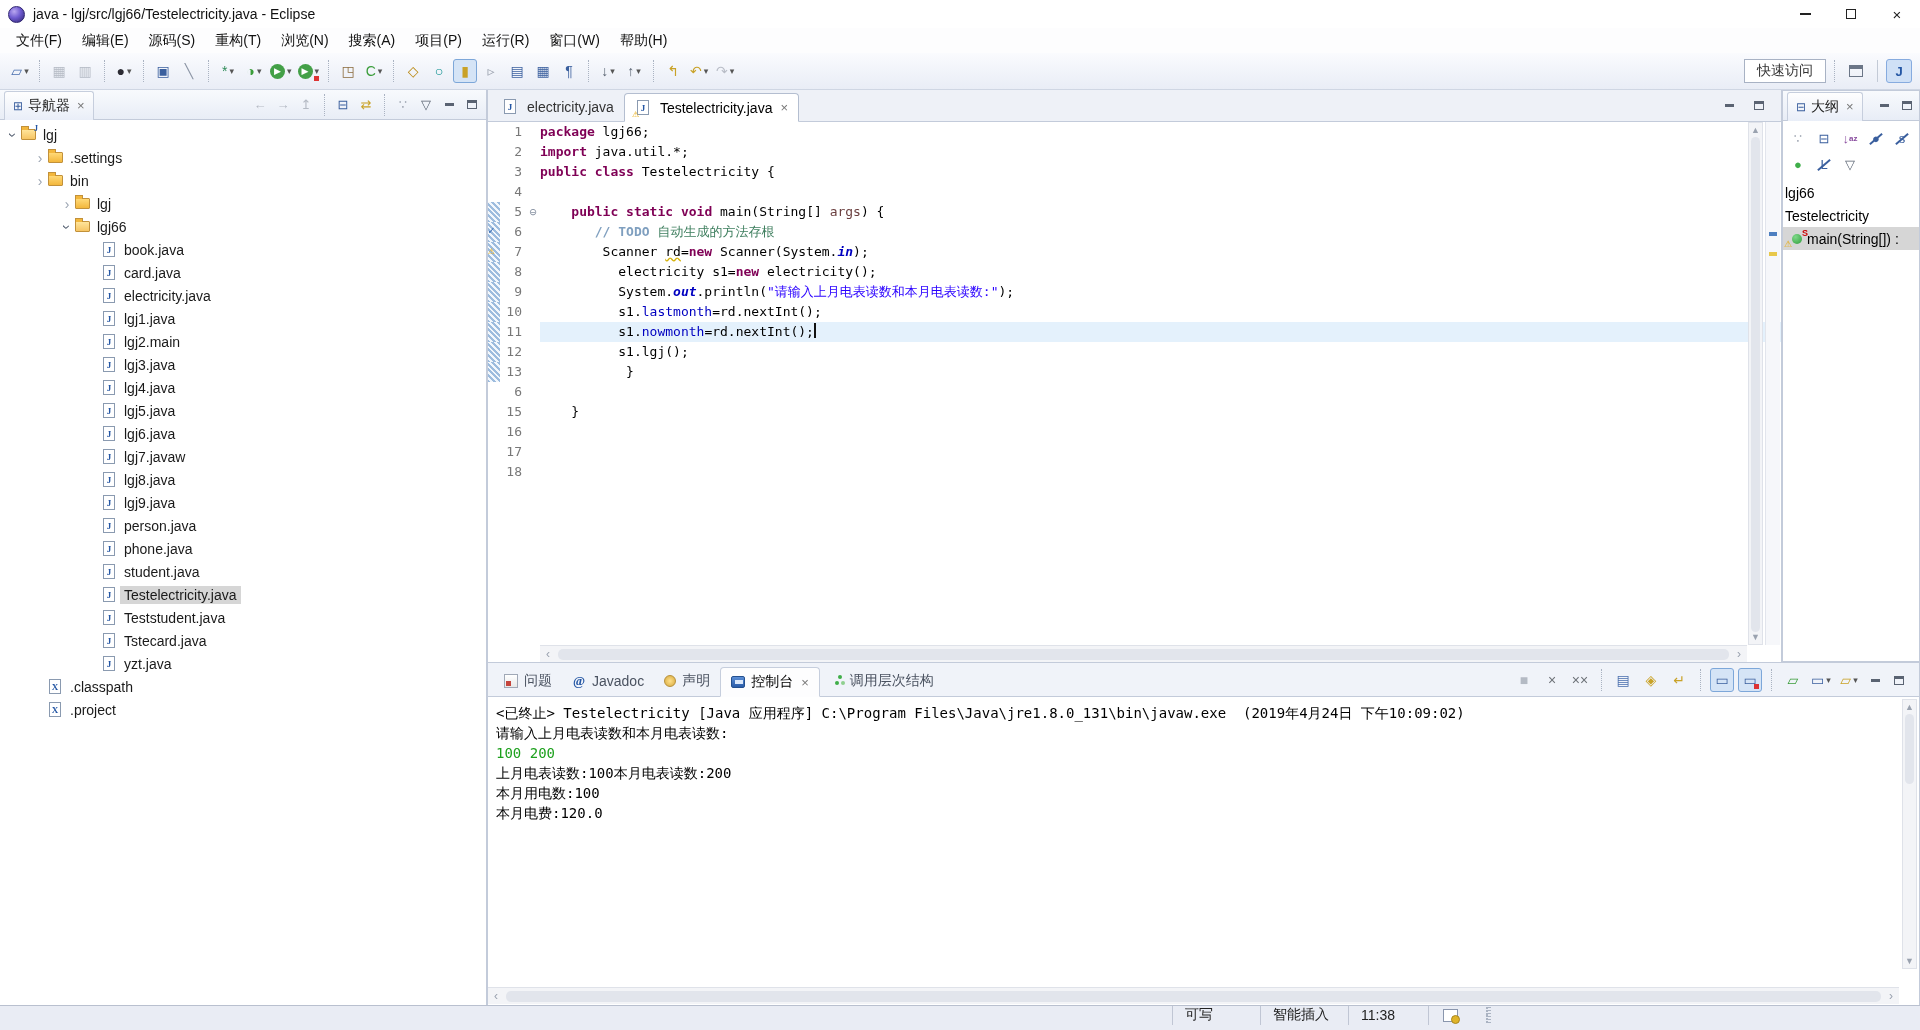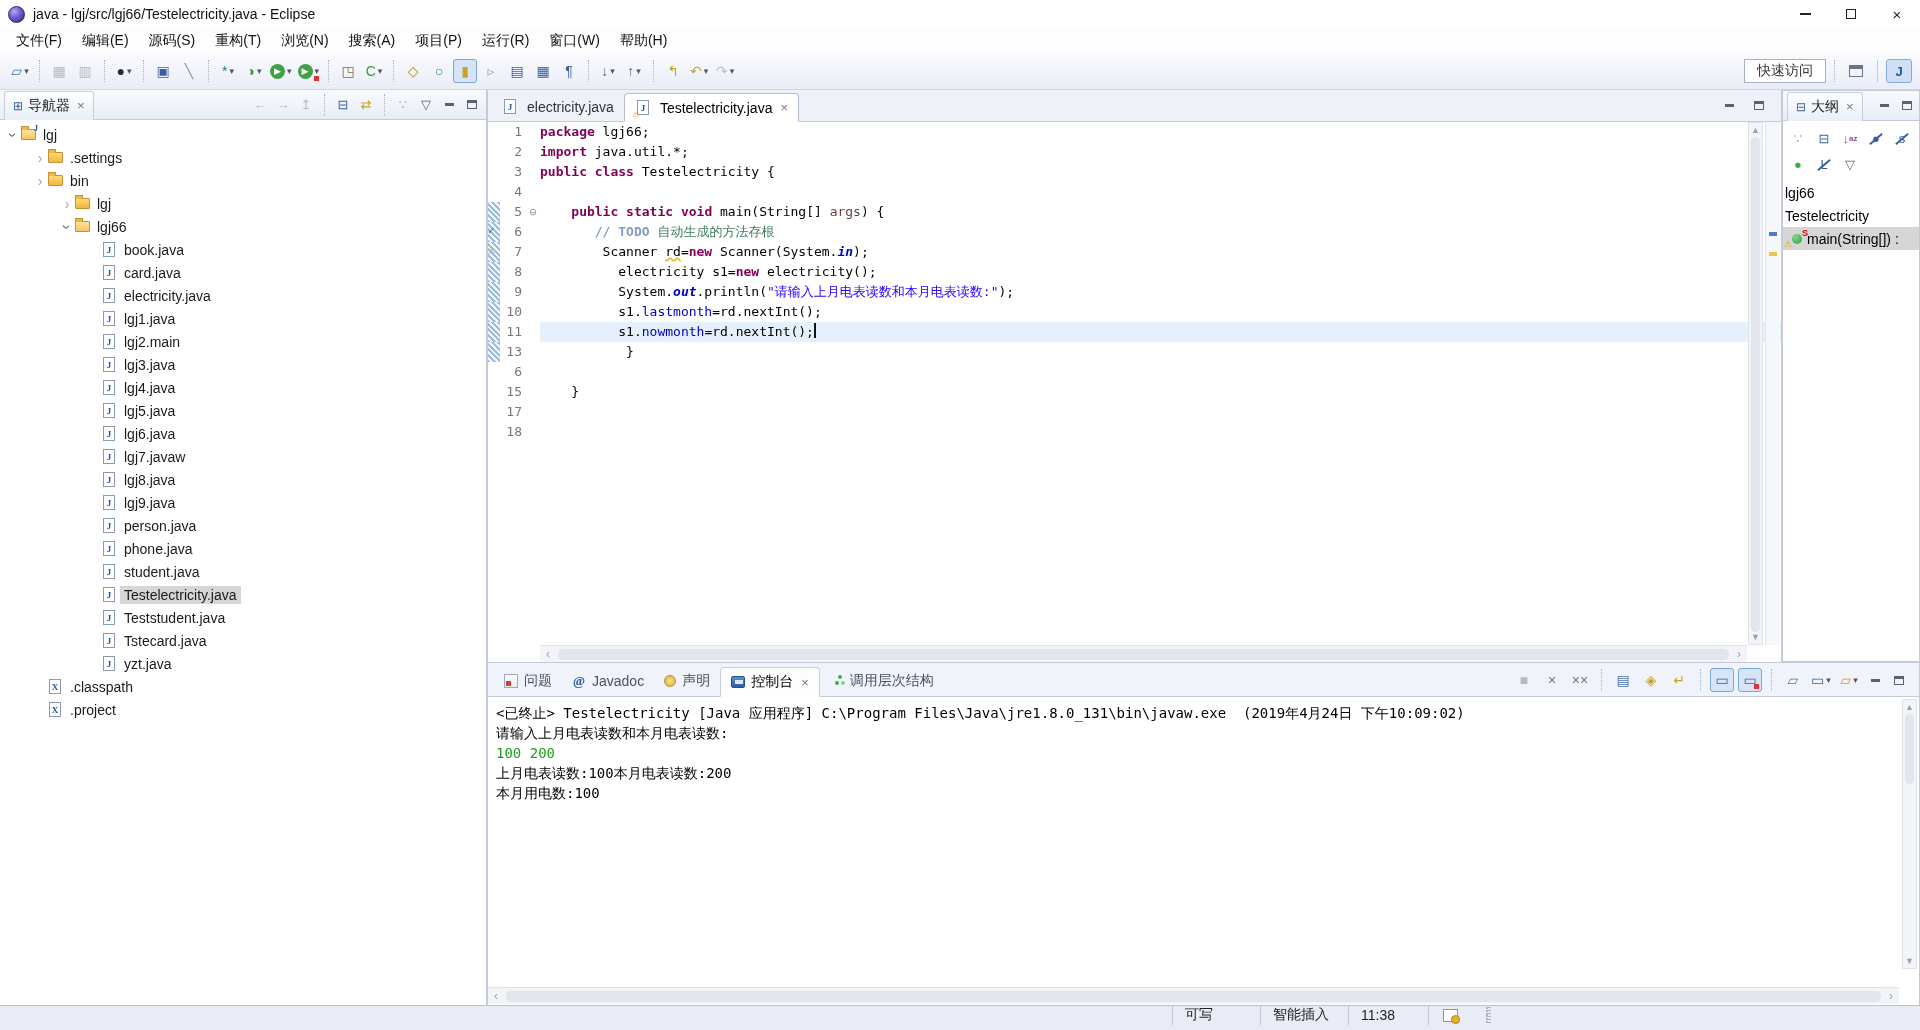--- a/index.html
+++ b/index.html
@@ -622,35 +622,47 @@
             <span class="cell-code"><span class="tk-p">          s1.</span><span class="tk-f">lastmonth</span><span class="tk-p">=rd.nextInt();</span></span>
           </div>
           <div class="code-line cur">
             <span class="cell-marker range"></span>
             <span class="cell-num">11</span>
             <span class="cell-fold"></span>
             <span class="cell-code"><span class="tk-p">          s1.</span><span class="tk-f">nowmonth</span><span class="tk-p">=rd.nextInt();</span><span class="caret"></span></span>
           </div>
           <div class="code-line">
             <span class="cell-marker range"></span>
+            <span class="cell-num">12</span>
+            <span class="cell-fold"></span>
+            <span class="cell-code"><span class="tk-p">          s1.lgj();</span></span>
+          </div>
+          <div class="code-line">
+            <span class="cell-marker range"></span>
             <span class="cell-num">13</span>
             <span class="cell-fold"></span>
             <span class="cell-code"><span class="tk-p">           }</span></span>
           </div>
           <div class="code-line">
             <span class="cell-marker"></span>
             <span class="cell-num">6</span>
             <span class="cell-fold"></span>
             <span class="cell-code"></span>
           </div>
           <div class="code-line">
             <span class="cell-marker"></span>
             <span class="cell-num">15</span>
             <span class="cell-fold"></span>
             <span class="cell-code"><span class="tk-p">    }</span></span>
+          </div>
+          <div class="code-line">
+            <span class="cell-marker"></span>
+            <span class="cell-num">16</span>
+            <span class="cell-fold"></span>
+            <span class="cell-code"></span>
           </div>
           <div class="code-line">
             <span class="cell-marker"></span>
             <span class="cell-num">17</span>
             <span class="cell-fold"></span>
             <span class="cell-code"></span>
           </div>
           <div class="code-line">
             <span class="cell-marker"></span>
             <span class="cell-num">18</span>
@@ -792,20 +804,21 @@
           </span>
         </div>
     </div>
     <div id="con-body">
       <div id="con-lines">
           <div class="con-line">&lt;已终止&gt; Testelectricity [Java 应用程序] C:\Program Files\Java\jre1.8.0_131\bin\javaw.exe  (2019年4月24日 下午10:09:02)</div>
           <div class="con-line">请输入上月电表读数和本月电表读数:</div>
           <div class="con-line cl-in">100 200</div>
           <div class="con-line">上月电表读数:100本月电表读数:200</div>
           <div class="con-line">本月用电数:100</div>
+          <div class="con-line">本月电费:120.0</div>
         </div>
       <div class="scroll-v" style="right:2px; top:2px; height:270px;">
         <span class="sc-va" style="top:2px">▲</span>
         <div class="sc-thumb-v" style="top:14px; height:70px;"></div>
         <span class="sc-va" style="bottom:2px">▼</span>
       </div>
       <div class="scroll-h" style="left:0; right:20px; bottom:0;">
         <span class="sc-arrow">‹</span>
         <div class="sc-thumb-h"></div>
         <span class="sc-arrow">›</span>

